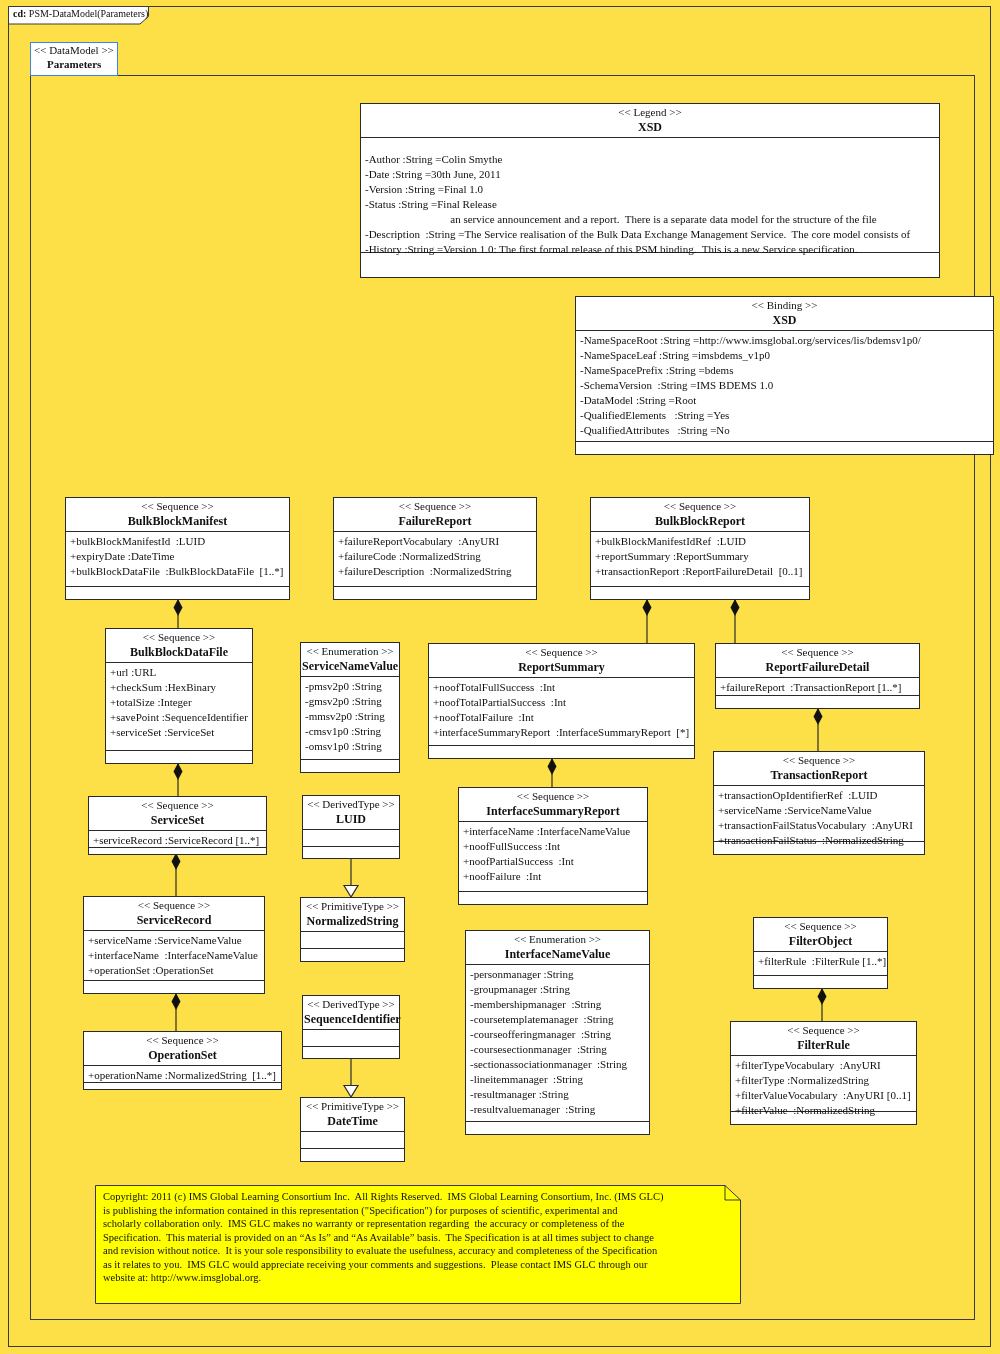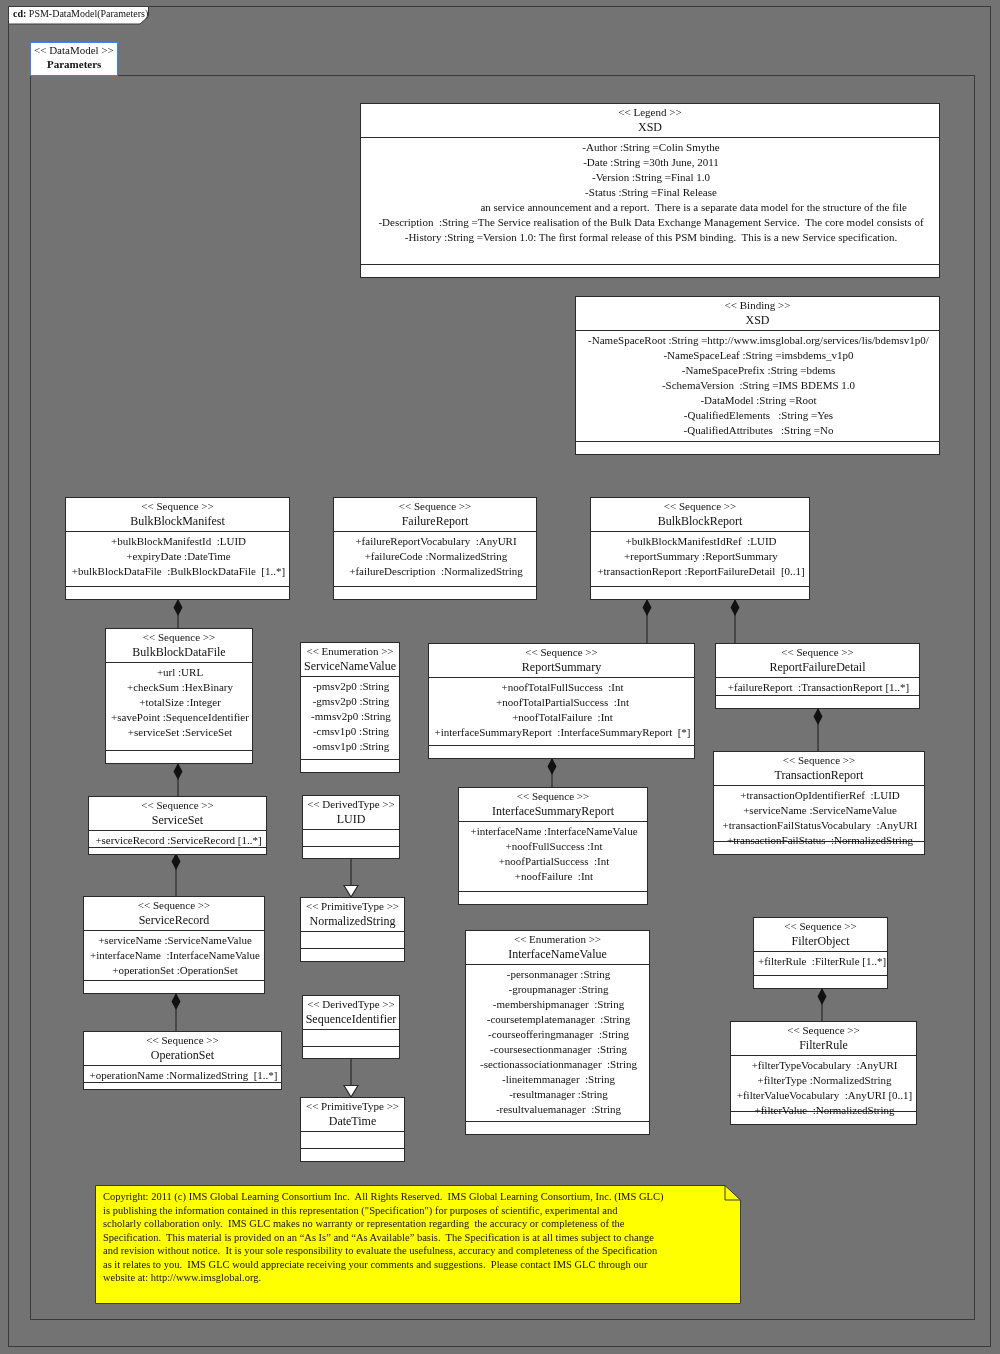--- a/index.html
+++ b/index.html
@@ -1,32 +1,32 @@
 <!DOCTYPE html>
 <html><head>
 <meta charset="utf-8">
 <style>
   html,body { margin:0; padding:0; background:#ffffff; }
   #canvas {
-    position:relative; width:1000px; height:1354px; background:#737373;
+    position:relative; width:1000px; height:1354px; background:#fde047;
     font-family:"Liberation Serif", serif; color:#111;
   }
   .frame { position:absolute; border:1px solid #3a3a3a; background:transparent; box-sizing:border-box; }
   #diagram-tab { position:absolute; left:8px; top:6px; width:142px; height:19px; }
   #diagram-tab .tabtext { position:absolute; left:5px; top:2px; font-size:10px; white-space:nowrap; }
   #model-tab { position:absolute; left:30px; top:42px; width:88px; height:34px; border:1px solid #3b82f6;
     background:#fff; box-sizing:border-box; font-size:11px; line-height:14px; }
   #model-tab .mt1 { padding-left:3px; white-space:nowrap; }
   #model-tab .mt2 { padding-left:16px; white-space:nowrap;font-weight:bold; }
   .uml { position:absolute; border:1px solid #2a2a2a; background:#fff; box-sizing:border-box;
     display:flex; flex-direction:column; z-index:2; }
   .head { flex:0 0 auto; border-bottom:1px solid #2a2a2a; text-align:center; padding:2px 1px 2px; }
   .stereo { font-size:11px; line-height:13px; white-space:nowrap; }
-  .cname { font-size:12px; line-height:16px; font-weight:normal; white-space:nowrap; }
-  .attrs { flex:1 1 auto; border-bottom:1px solid #2a2a2a; padding:2px 2px 2px 4px; font-size:11px; min-height:12px;text-align:center; }
+  .cname { font-size:12px; line-height:16px; font-weight:bold; white-space:nowrap; }
+  .attrs { flex:1 1 auto; border-bottom:1px solid #2a2a2a; padding:2px 2px 2px 4px; font-size:11px; min-height:12px; }
   .attr { line-height:15px; white-space:pre; }
   .ops { flex:0 0 12px; }
   #connectors { position:absolute; left:0; top:0; z-index:1; pointer-events:none; }
   #note { position:absolute; left:95px; top:1185px; width:646px; height:119px; z-index:2; }
   #note-text { position:absolute; left:8px; top:5px; width:628px; font-size:10.5px; line-height:13.5px; white-space:pre-wrap; }
 </style>
 </head>
 <body>
 
 <div id="canvas">
@@ -69,38 +69,38 @@
       <path d="M552 758 l4.5 8.5 l-4.5 8.5 l-4.5 -8.5 Z"></path>
       <path d="M818 708 l4.5 8.5 l-4.5 8.5 l-4.5 -8.5 Z"></path>
       <path d="M822 988 l4.5 8.5 l-4.5 8.5 l-4.5 -8.5 Z"></path>
     </g>
     <g fill="#ffffff" stroke="#2a2a2a" stroke-width="1.2">
       <path d="M351 897 L344 885.5 H358 Z"></path>
       <path d="M351 1097 L344 1085.5 H358 Z"></path>
     </g>
   </svg>
 
-  <div class="uml" style="left:360px;top:103px;width:580px;height:175px;">
+  <div class="uml" style="left:360px;top:103px;width:580px;height:175px;gap:12px;">
     <div class="head">
       <div class="stereo">&lt;&lt; Legend &gt;&gt;</div>
       <div class="cname">XSD</div>
     </div>
     <div class="attrs">
         <div class="attr">-Author :String =Colin Smythe</div>
         <div class="attr">-Date :String =30th June, 2011</div>
         <div class="attr">-Version :String =Final 1.0</div>
         <div class="attr">-Status :String =Final Release</div>
         <div class="attr">                               an service announcement and a report.  There is a separate data model for the structure of the file</div>
         <div class="attr">-Description  :String =The Service realisation of the Bulk Data Exchange Management Service.  The core model consists of</div>
         <div class="attr">-History :String =Version 1.0: The first formal release of this PSM binding.  This is a new Service specification.</div>
       </div>
     <div class="ops"></div>
   </div>
 
-  <div class="uml" style="left:575px;top:296px;width:365px;height:159px;">
+  <div class="uml" style="left:575px;top:296px;width:419px;height:159px;">
     <div class="head">
       <div class="stereo">&lt;&lt; Binding  &gt;&gt;</div>
       <div class="cname">XSD</div>
     </div>
     <div class="attrs">
         <div class="attr">-NameSpaceRoot :String =http://www.imsglobal.org/services/lis/bdemsv1p0/</div>
         <div class="attr">-NameSpaceLeaf :String =imsbdems_v1p0</div>
         <div class="attr">-NameSpacePrefix :String =bdems</div>
         <div class="attr">-SchemaVersion  :String =IMS BDEMS 1.0</div>
         <div class="attr">-DataModel :String =Root</div>

